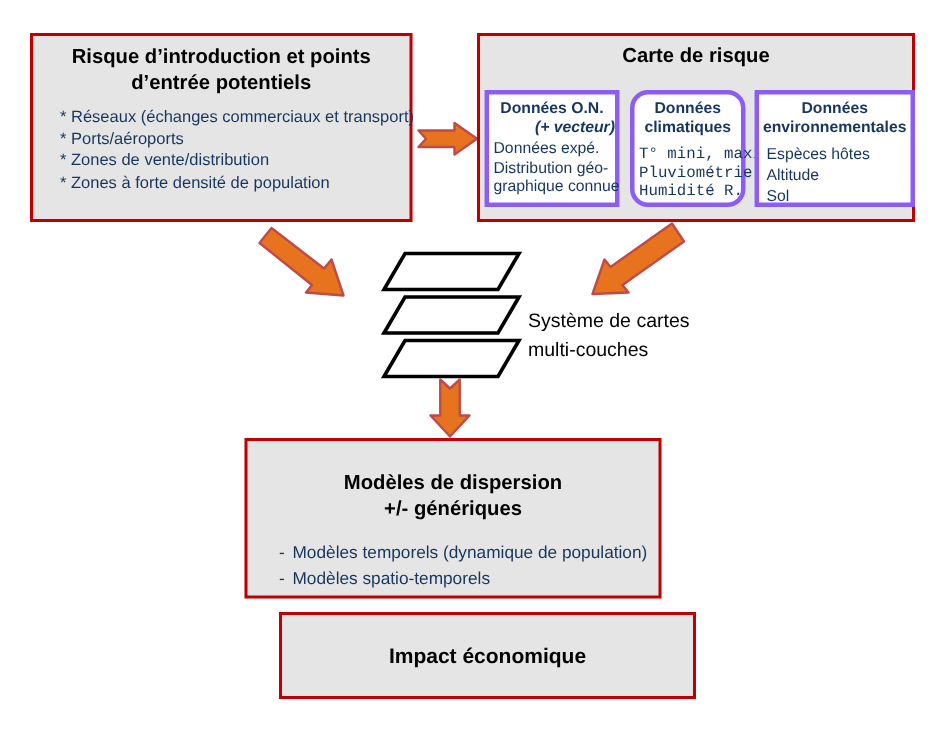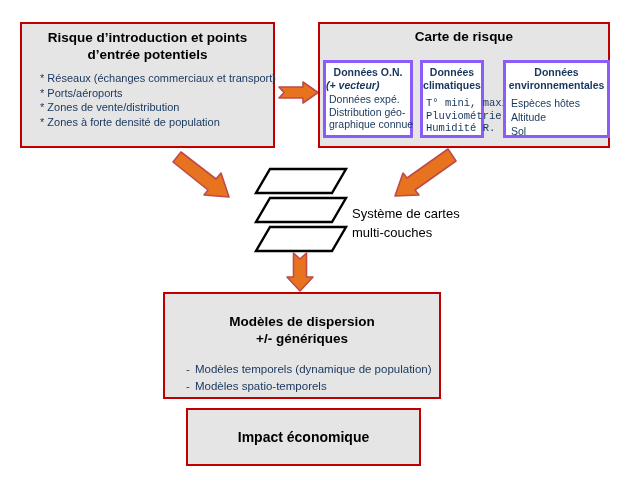--- a/index.html
+++ b/index.html
@@ -6,37 +6,37 @@
   .canvas {
     position:relative; width:630px; height:486px; background:#ffffff;
     font-family:"Liberation Sans", sans-serif; overflow:hidden;
   }
   .redbox { position:absolute; border:2px solid #C00000; background:#e5e5e5; box-sizing:border-box; }
   .bluebox { position:absolute; border:3px solid #8b5cf6; background:#ffffff; box-sizing:border-box; }
 
   .box-risk-intro { left:20px; top:22px; width:255px; height:126px; }
   .box-risk-map  { left:318px; top:22px; width:292px; height:126px; }
   .box-dispersion{ left:163px; top:292px; width:278px; height:107px; }
-  .box-impact    { left:186px; top:408px; width:235px; height:58px; display:flex; align-items:center; justify-content:center; }
+  .box-impact    { left:186px; top:408px; width:278px; height:58px; display:flex; align-items:center; justify-content:center; }
 
   .box-title { font-weight:bold; color:#000; font-size:13.5px; line-height:17px; text-align:center; }
   .box-risk-intro .box-title { margin-top:5px; }
   .box-risk-map  .box-title { margin-top:4px; }
   .box-dispersion .box-title { margin-top:19px; }
   .box-impact .box-title { font-size:14px; }
 
   .intro-list { margin-top:8px; padding-left:18px; color:#17365D; font-size:11px; line-height:14.5px; }
   .intro-list div { white-space:nowrap; }
 
   .sb { font-size:10.5px; line-height:12.5px; color:#17365D; }
   .sb-1 { left:3px;  top:36px; width:90px;  height:78px; }
-  .sb-2 { left:100px; top:36px; width:64px; height:78px; }
+  .sb-2 { left:100px; top:36px; width:77px; height:78px;border-radius:12px; }
   .sb-3 { left:183px; top:36px; width:107px; height:78px; }
   .sb-head { font-weight:bold; text-align:center; margin-top:3px; }
-  .sb-sub  { font-weight:bold; font-style:italic; text-align:left; }
+  .sb-sub  { font-weight:bold; font-style:italic; text-align:right; }
   .sb-body { margin-top:2px; padding-left:3px; }
   .sb-body div { white-space:nowrap; }
   .sb-2 .sb-body { margin-top:6px;font-family:Liberation Mono, monospace; }
   .sb-3 .sb-body { margin-top:5px; padding-left:5px; line-height:14px; }
 
   .layers-label {
     position:absolute; left:352px; top:204px; width:120px; text-align:left;
     font-weight:normal; color:#000; font-size:13px; line-height:19px;
   }
 

